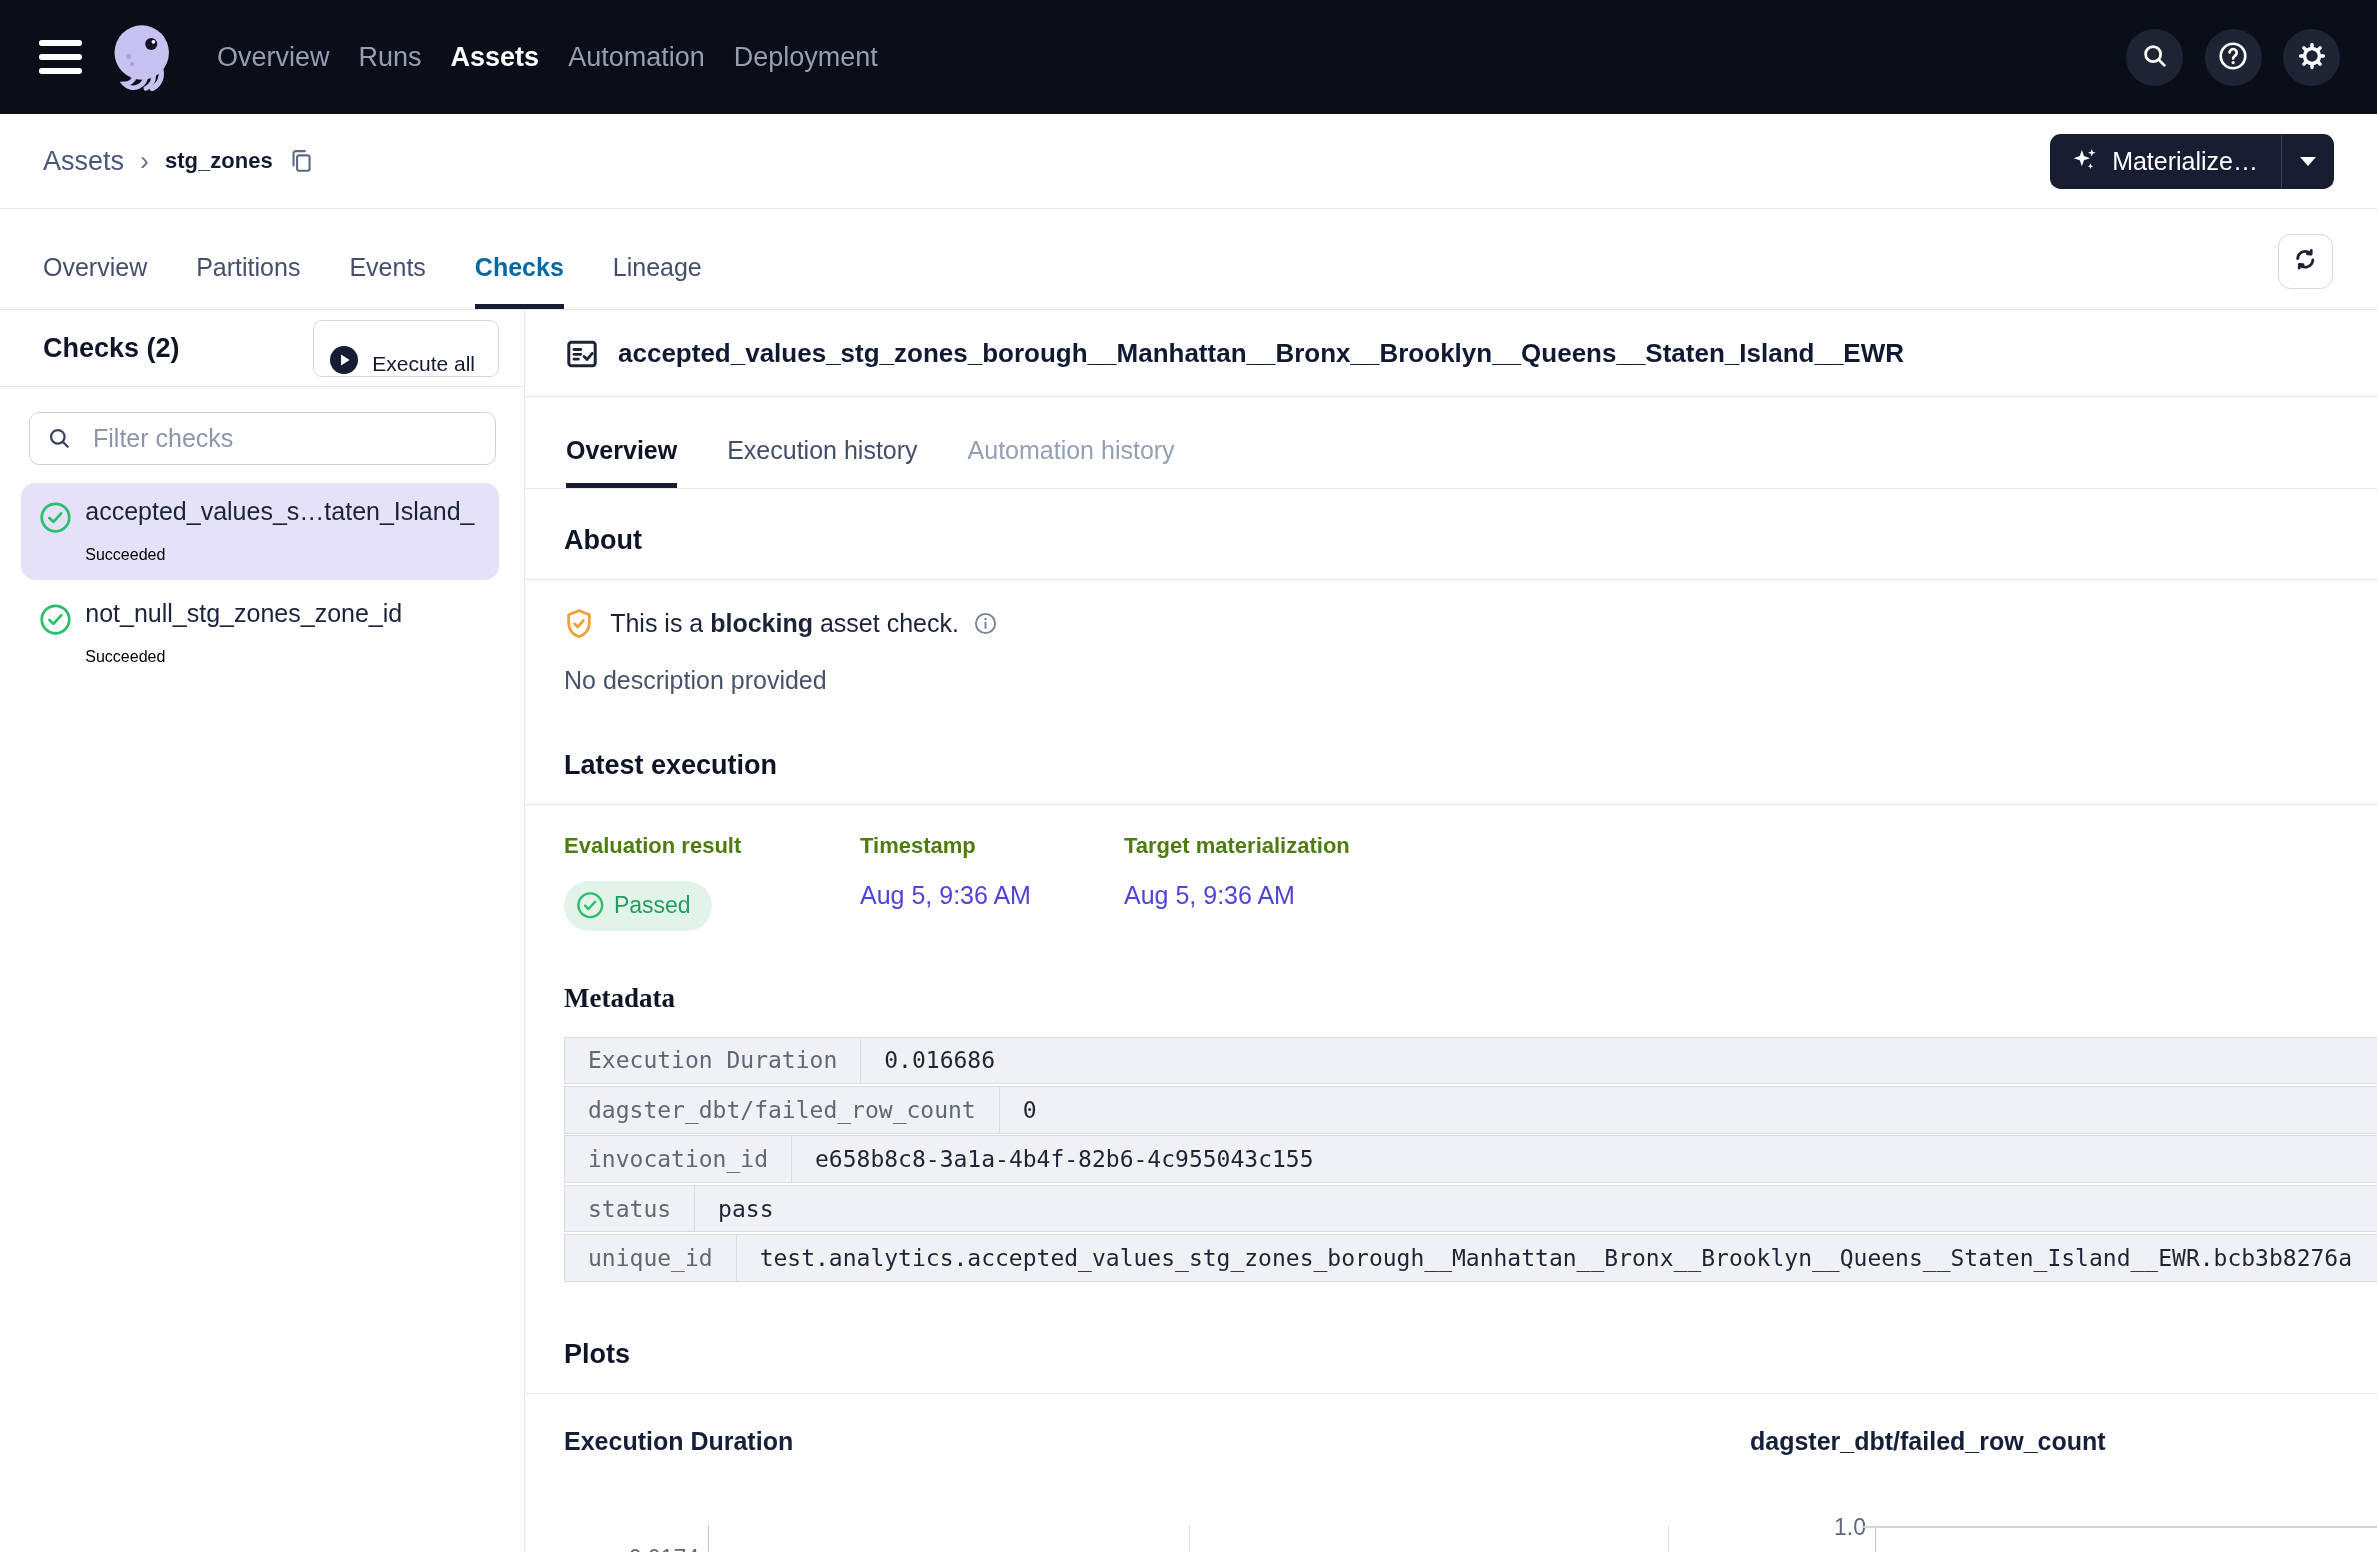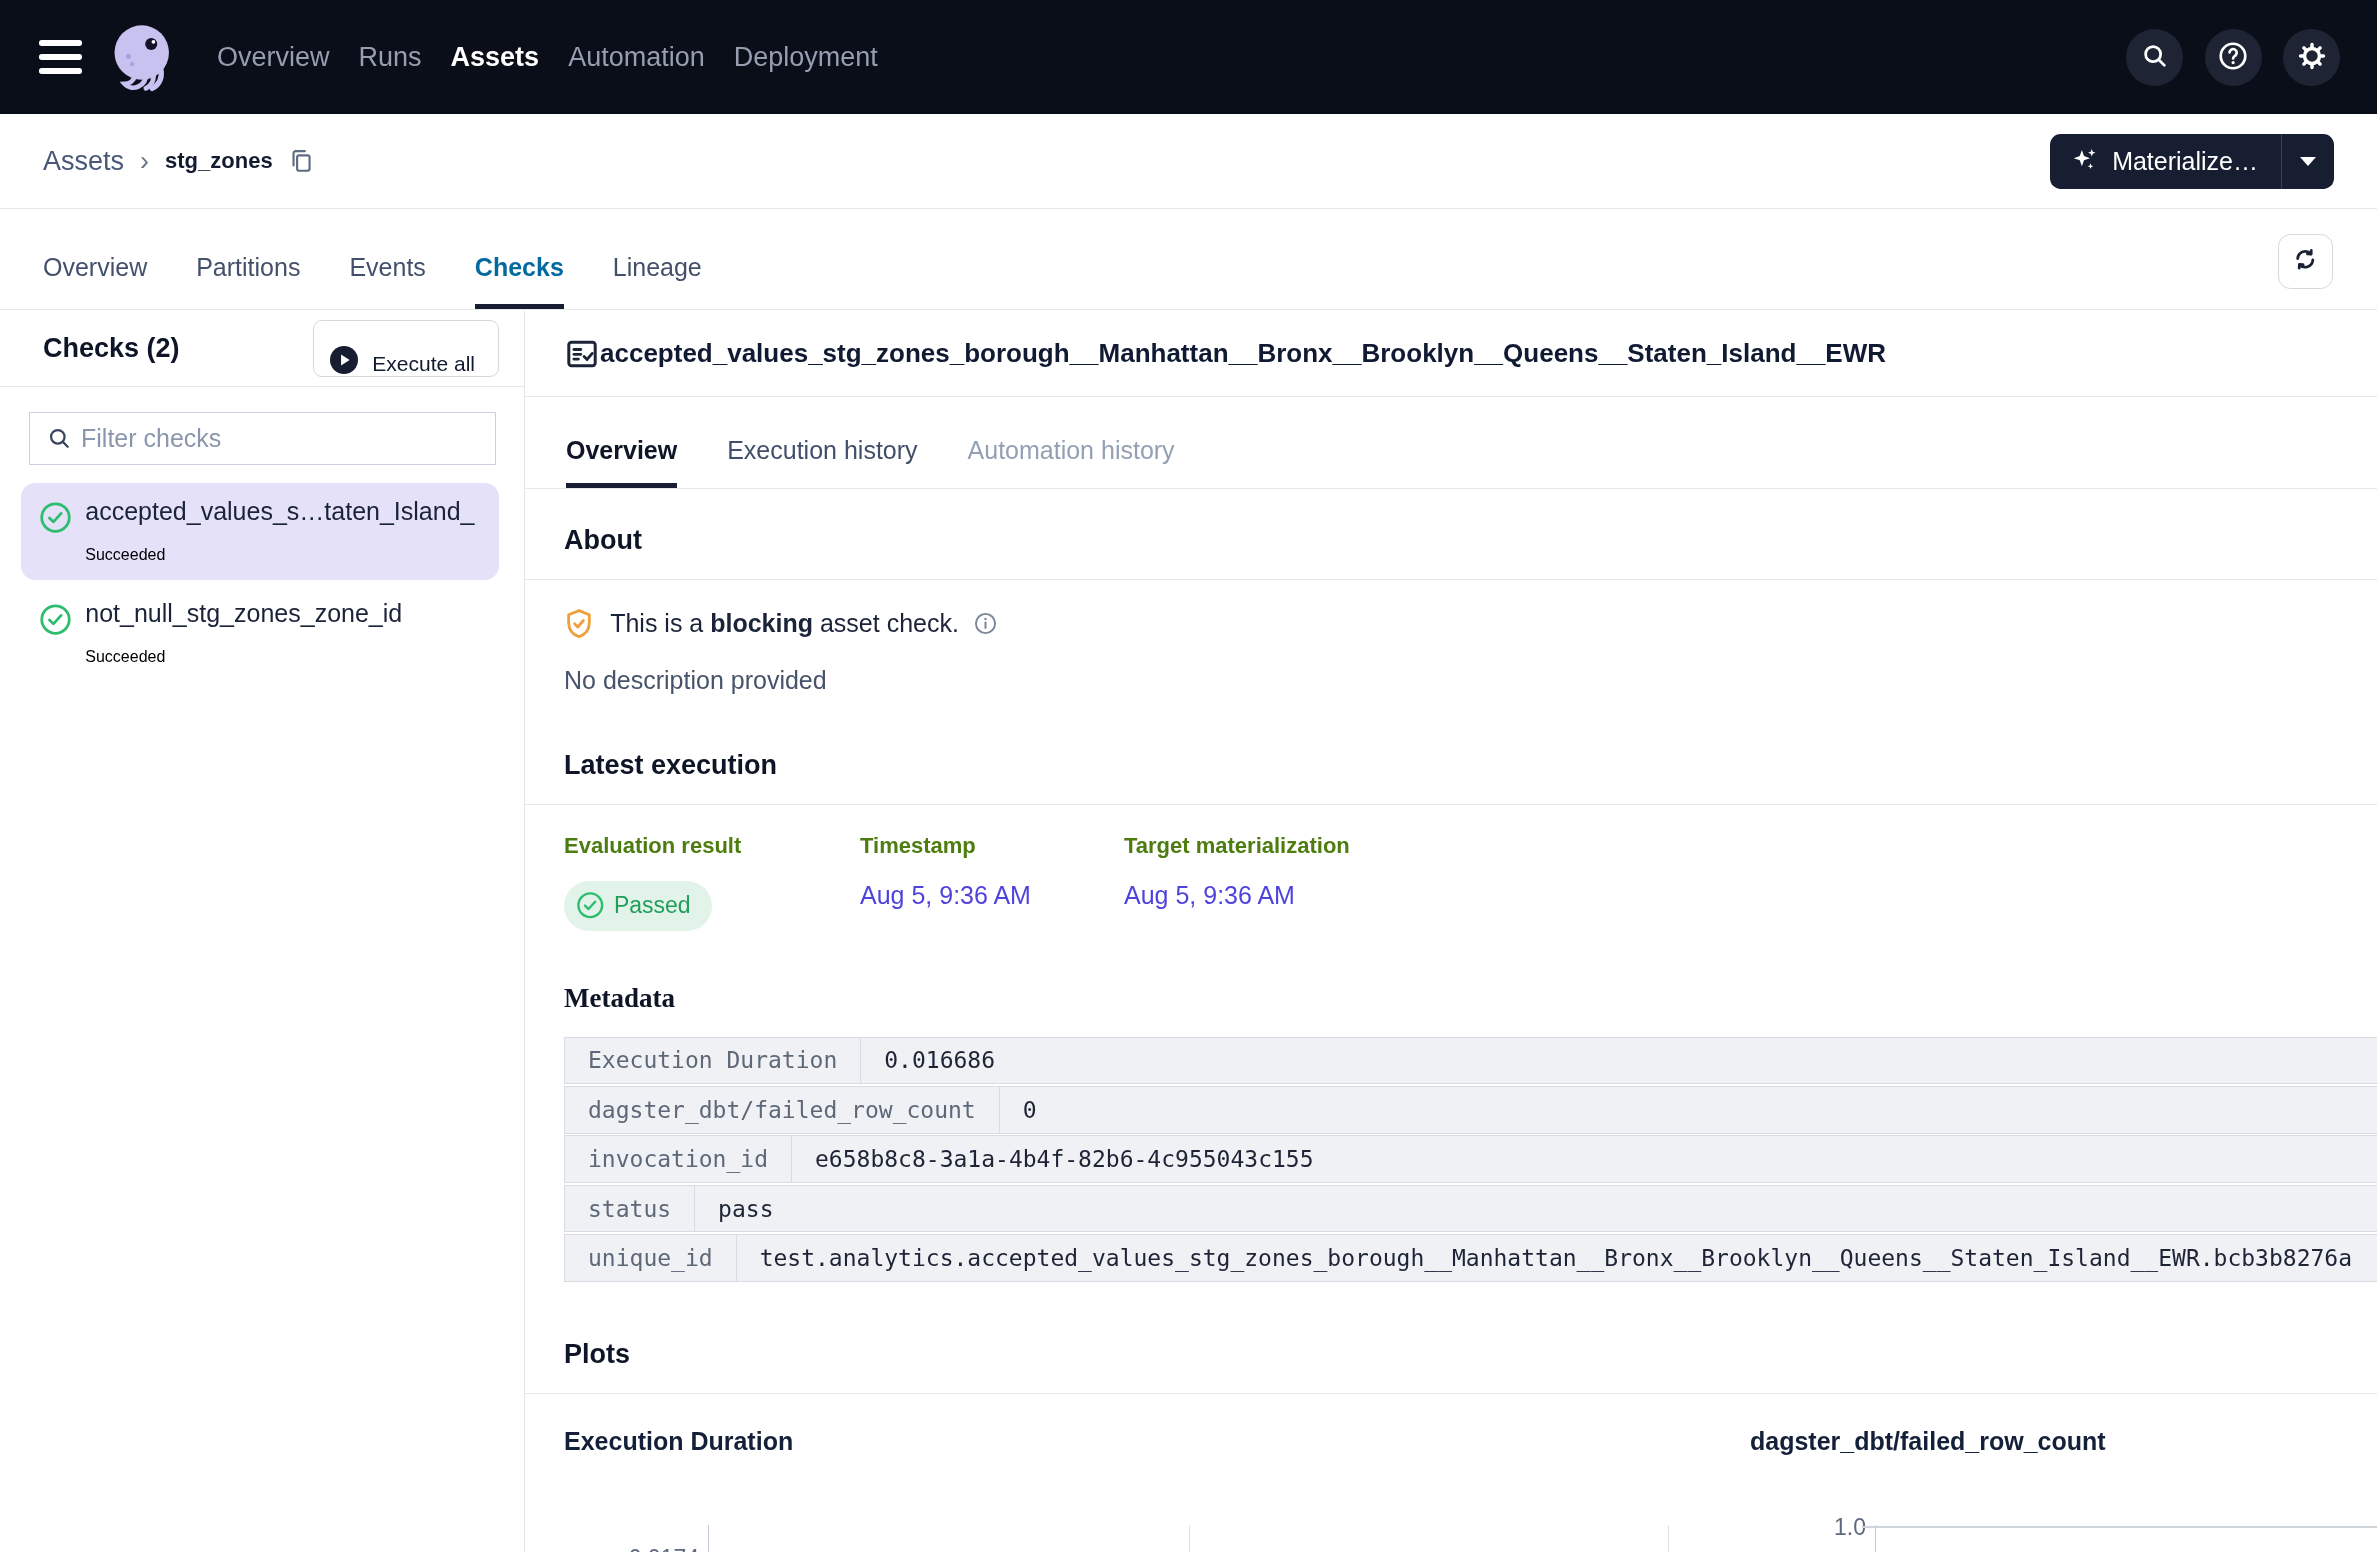--- a/index.html
+++ b/index.html
@@ -37,32 +37,32 @@
   .tab.active::after { content:''; position:absolute; left:0; right:0; bottom:0; height:5.3px; background:#171e31; }
   .refresh-btn { margin-left:auto; margin-bottom:20.4px; width:55px; height:55px; border:1.8px solid #d5d8df; border-radius:12.4px; display:flex; align-items:center; justify-content:center; cursor:pointer; background:#fff; }
 
   
   .content { position:absolute; top:311px; left:0; right:0; bottom:0; display:flex; }
 
   .sidebar { width:525px; border-right:0.9px solid #e2e5ea; display:flex; flex-direction:column; background:#fff; }
   .sidebar-header { height:76px; border-bottom:0.9px solid #e6e8ed; display:flex; align-items:center; padding:0 25px 0 43px; flex:none; }
   .sidebar-title { font-size:27px; font-weight:700; color:#0d1526; }
   .execute-all { margin-left:auto; height:57px; border:0.9px solid #d3d7de; border-radius:9px; background:#fff; display:flex; align-items:flex-end; gap:12.4px; padding:0 23px 0 14.2px; font-size:21px; color:#111a2e; cursor:pointer; }
-  .filter-box { margin:25px 27.6px 18px 29px; height:53px; border:1.8px solid #cbd1dc; border-radius:0; display:flex; align-items:center; gap:8px; padding:0 16px; }
+  .filter-box { margin:25px 27.6px 18px 29px; height:53px; border:1.8px solid #cbd1dc; border-radius:10px; display:flex; align-items:center; gap:20px; padding:0 16px; }
   .filter-box input { border:none; outline:none; flex:1; font-size:25px; font-family:"Liberation Sans",sans-serif; color:#1a2234; background:transparent; }
   .filter-box input::placeholder { color:#8a96ab; }
   .check-list { display:flex; flex-direction:column; gap:5.3px; padding:0 25px 0 21.3px; }
   .check-item { border-radius:14.2px; padding:14.2px 16px 16px 18px; display:grid; grid-template-columns:46px 1fr; align-items:start; cursor:pointer; }
   .check-item.selected { background:#e4e1f8; }
   .check-item .ci-icon { margin-top:3.6px; }
   .check-item .ci-name { font-size:25px; color:#1a2338; white-space:nowrap; overflow:hidden; }
   .check-item .ci-status { grid-column:2; font-size:16px; color:#000000; margin-top:9px; }
 
   .main { flex:1; min-width:0; position:relative; background:#fff; }
-  .main-header { height:86px; border-bottom:0.9px solid #e6e8ed; display:flex; align-items:center; padding-left:39px; }
+  .main-header { height:86px; border-bottom:0.9px solid #e6e8ed; display:flex; align-items:center; gap:18px; padding-left:39px; }
   .check-title { font-size:26px; font-weight:600; color:#101a33; white-space:nowrap; }
 
   .detail-tabs { height:92px; border-bottom:0.9px solid #e6e8ed; display:flex; align-items:flex-end; gap:50px; padding-left:41px; }
   .dtab { position:relative; padding-bottom:23px; font-size:25px; color:#414f6b; font-weight:500; cursor:pointer; }
   .dtab.active { color:#0d1526; font-weight:700; }
   .dtab.active::after { content:''; position:absolute; left:0; right:0; bottom:0; height:5.3px; background:#171e31; }
   .dtab.disabled { color:#93a0b4; }
 
   .section-heading { font-size:27px; font-weight:700; color:#0d1526; margin:36px 0 0 39px; }
   .divider { height:0.9px; background:#e6e8ed; margin-top:23px; }

